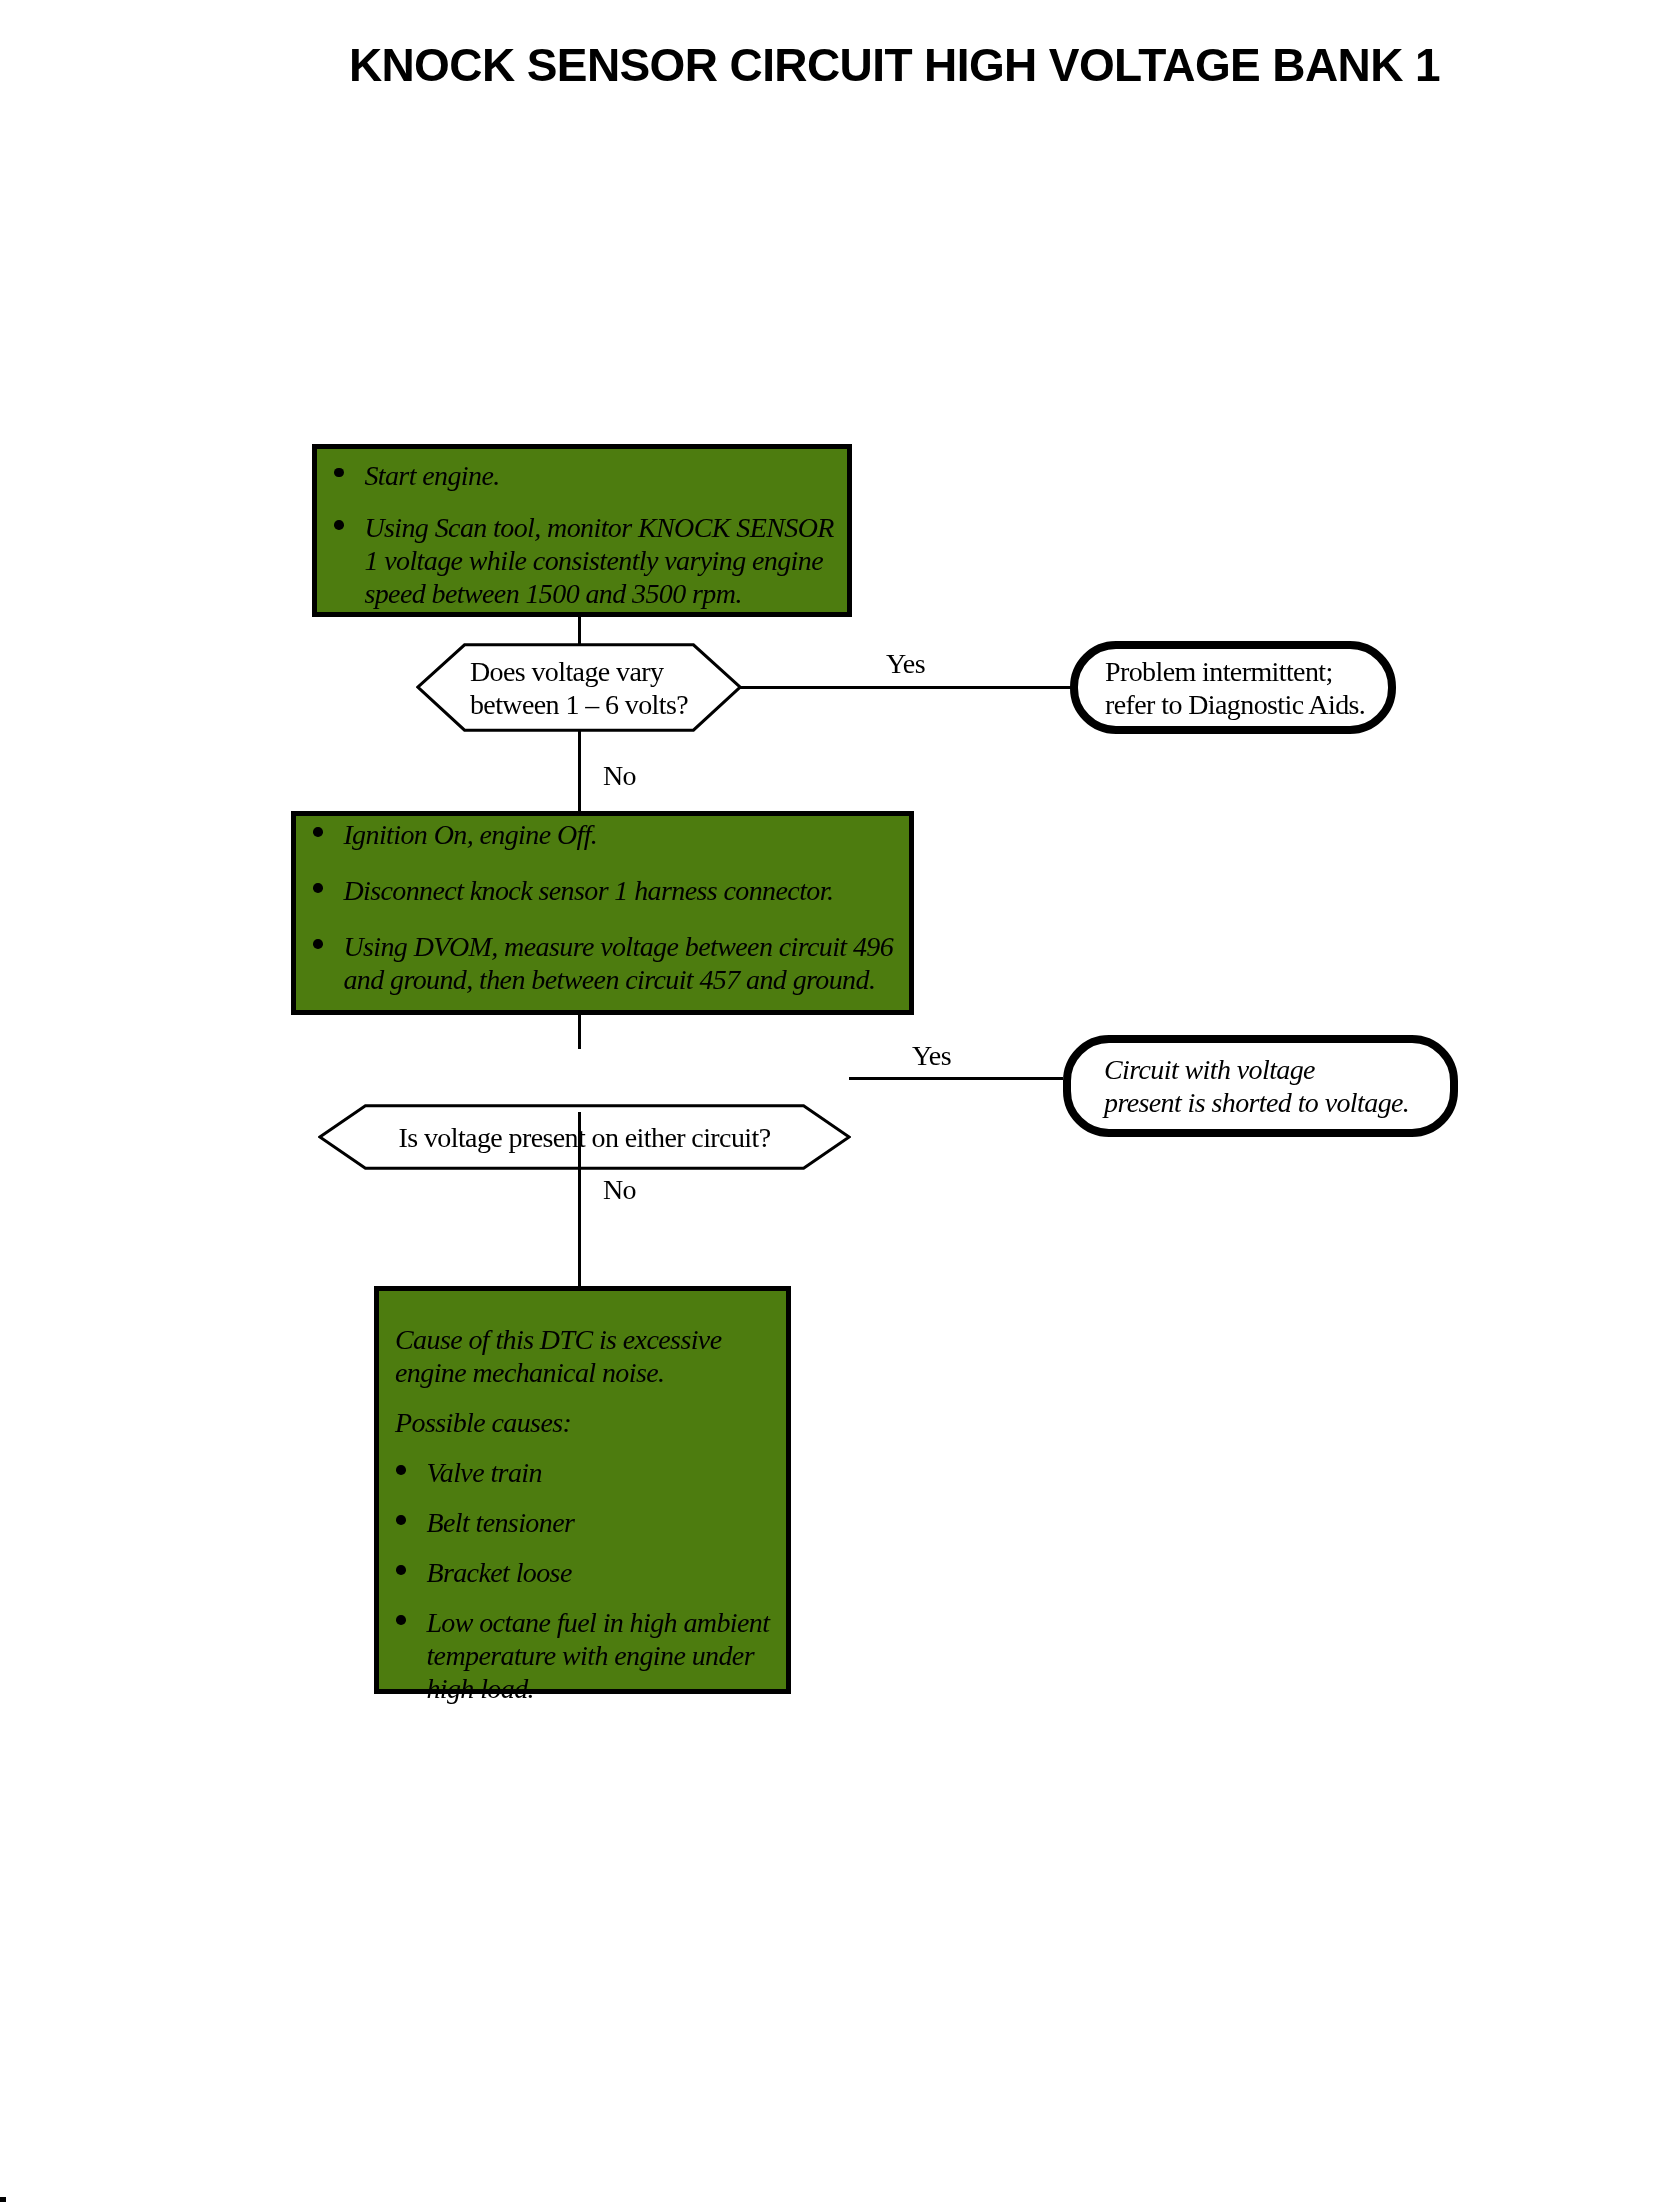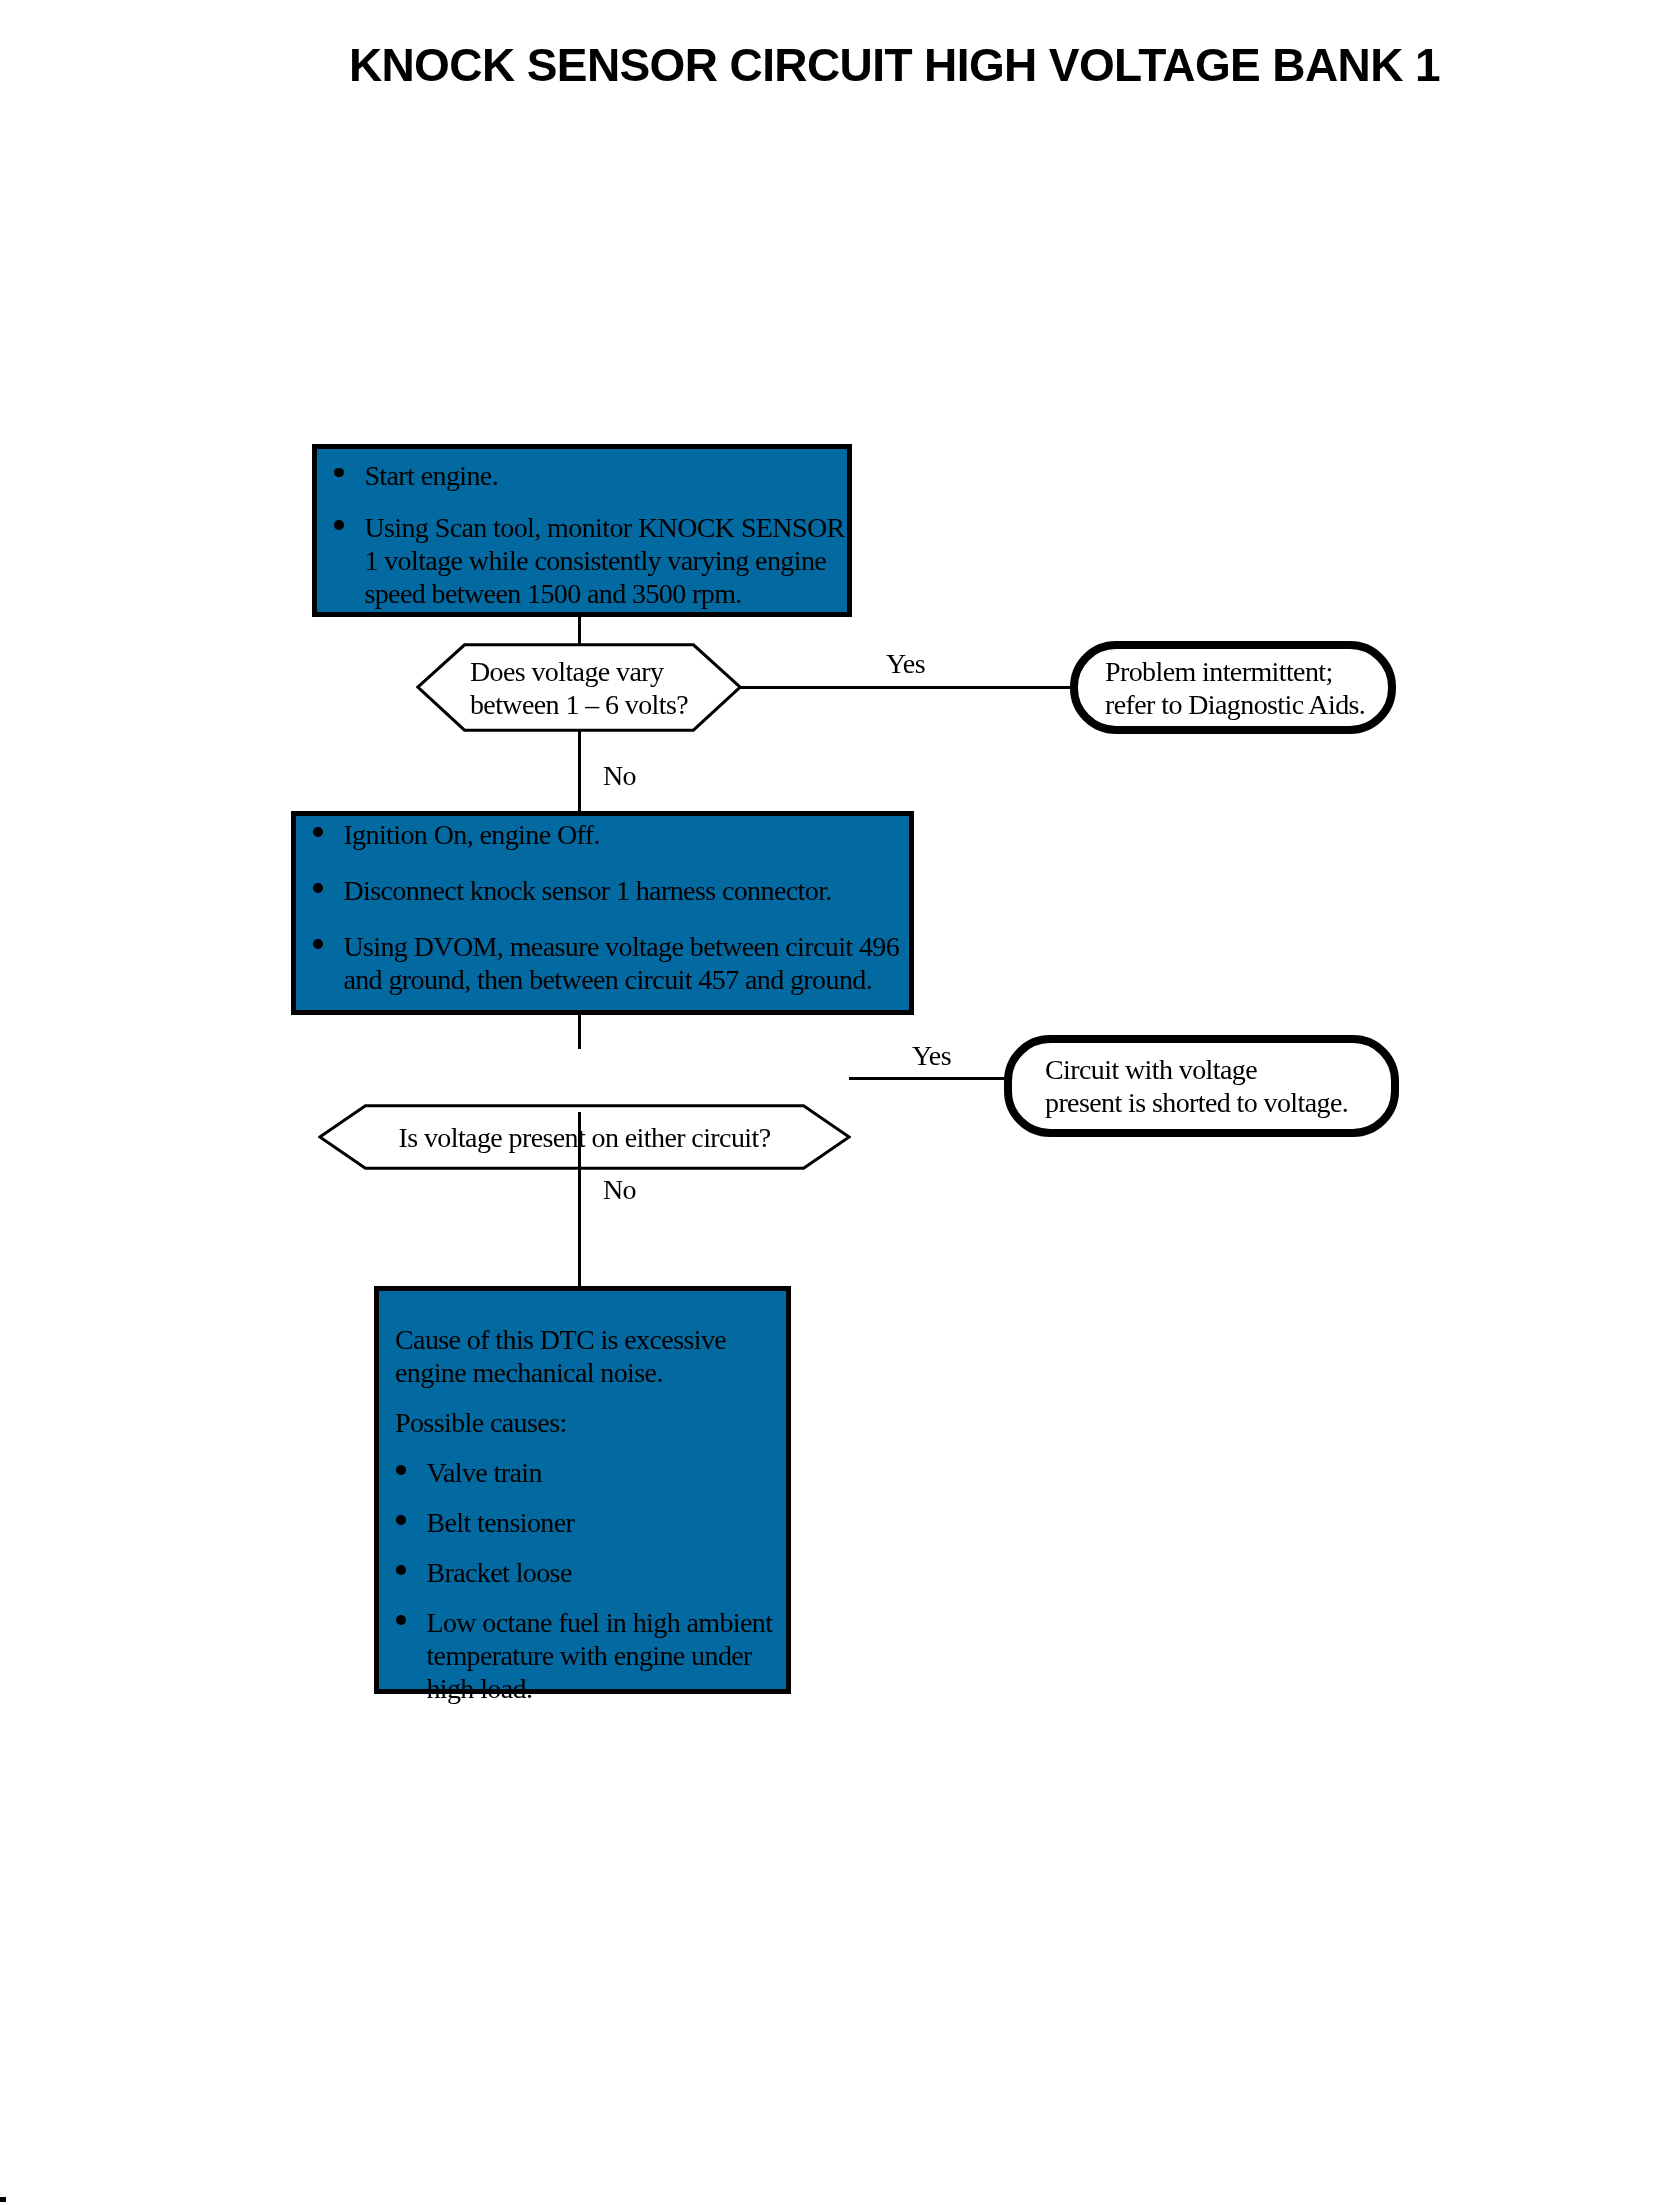--- a/index.html
+++ b/index.html
@@ -13,22 +13,23 @@
     font-family:"Liberation Sans","DejaVu Sans",sans-serif;
     font-weight:bold; font-size:46px; letter-spacing:-0.6px;
     text-align:right; white-space:nowrap;
   }
   .txt {
     font-size:28px; line-height:33px; letter-spacing:-0.6px;
     white-space:pre-line;
   }
   
   .process {
-    position:absolute; background:#0369a1; border:5.5px solid #000000;
+    position:absolute; background:#4d7c0f; border:5.5px solid #000000;
     box-sizing:border-box;
+    font-style:italic;
   }
   .box1 { left:312px; top:444px;  width:540px;  height:173px; padding-top:9.7px; }
   .box2 { left:291px; top:811px; width:623px; height:204px; padding-top:2px; }
   .box3 { left:374px; top:1286px; width:417px;  height:408px; padding-top:32px; }
   .bullet-item { display:flex; align-items:flex-start; padding-left:17px; margin:0 0 19.5px 0; }
   .box2 .bullet-item { margin-bottom:23px; }
   .box3 .bullet-item { margin-bottom:17px; }
   .dot {
     flex:0 0 auto; width:9.7px; height:9.7px; border-radius:50%;
     background:#000000; margin:9px 20.7px 0 0;
@@ -54,21 +55,21 @@
     text-align:left;
   }
   
   .terminal {
     position:absolute; background:#ffffff; border:8px solid #000000;
     border-radius:46px; box-sizing:border-box;
     display:flex; align-items:center;
   }
   .term1 { left:1070px; top:641px; width:326px; height:93px; }
   .term1 .txt { padding-left:27px; }
-  .term2 { left:1004px; top:1035px; width:395px; height:102px; }
+  .term2 { left:1063px; top:1035px; width:395px; height:102px;font-style:italic; }
   .term2 .txt { padding-left:33px; }
   
   .edge-label { position:absolute; font-size:28px; line-height:33px; letter-spacing:-0.6px; }
   .yes1 { left:863px; top:647px; width:85px; text-align:center; }
   .no1  { left:603px;  top:759px; }
   .yes2 { left:912px; top:1039px; }
   .no2  { left:603px;  top:1173px; }
   .speck { position:absolute; left:0; top:2197px; width:6px; height:4.9px; background:#000000; }
 </style>
 </head>

